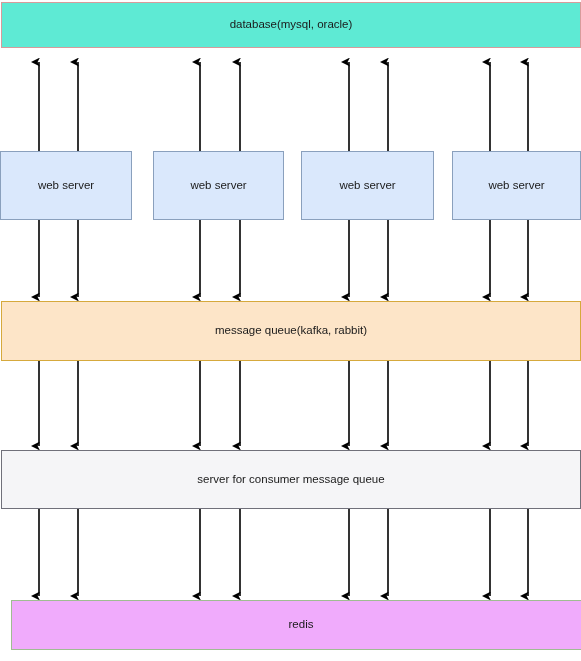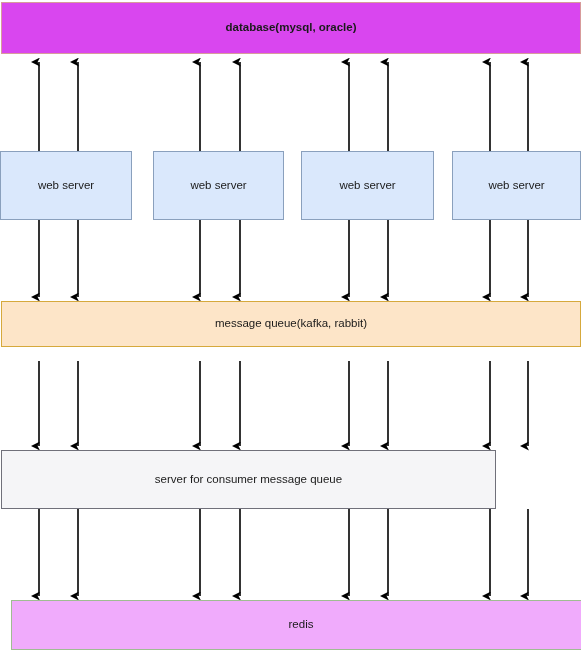--- a/index.html
+++ b/index.html
@@ -26,48 +26,47 @@
     font-size: 11.5px;
     color: #1a1a1a;
     line-height: 1.2;
     text-align: center;
     z-index: 3;
   }
   .node-database {
     left: 1px;
     top: 2px;
     width: 580px;
-    height: 52px;
-    background: #d946ef;
+    height: 46px;
+    background: #5eead4;
     border: 1px solid #d79b9b;
-    font-weight: bold;
   }
   .node-webserver {
     top: 151px;
     height: 69px;
     background: #dae8fc;
     border: 1px solid #8aa0bd;
   }
   .ws1 { left: 0px;   width: 132px; }
   .ws2 { left: 153px; width: 131px; }
   .ws3 { left: 301px; width: 133px; }
   .ws4 { left: 452px; width: 129px; }
   .node-mq {
     left: 1px;
     top: 301px;
     width: 580px;
-    height: 46px;
+    height: 60px;
     background: #fde5c8;
     border: 1px solid #d6a93c;
     text-align: center;
   }
   .node-consumer {
     left: 1px;
     top: 450px;
-    width: 495px;
+    width: 580px;
     height: 59px;
     background: #f5f5f7;
     border: 1px solid #70707a;
   }
   .node-redis {
     left: 11px;
     top: 600px;
     width: 580px;
     height: 50px;
     background: #f0abfc;

